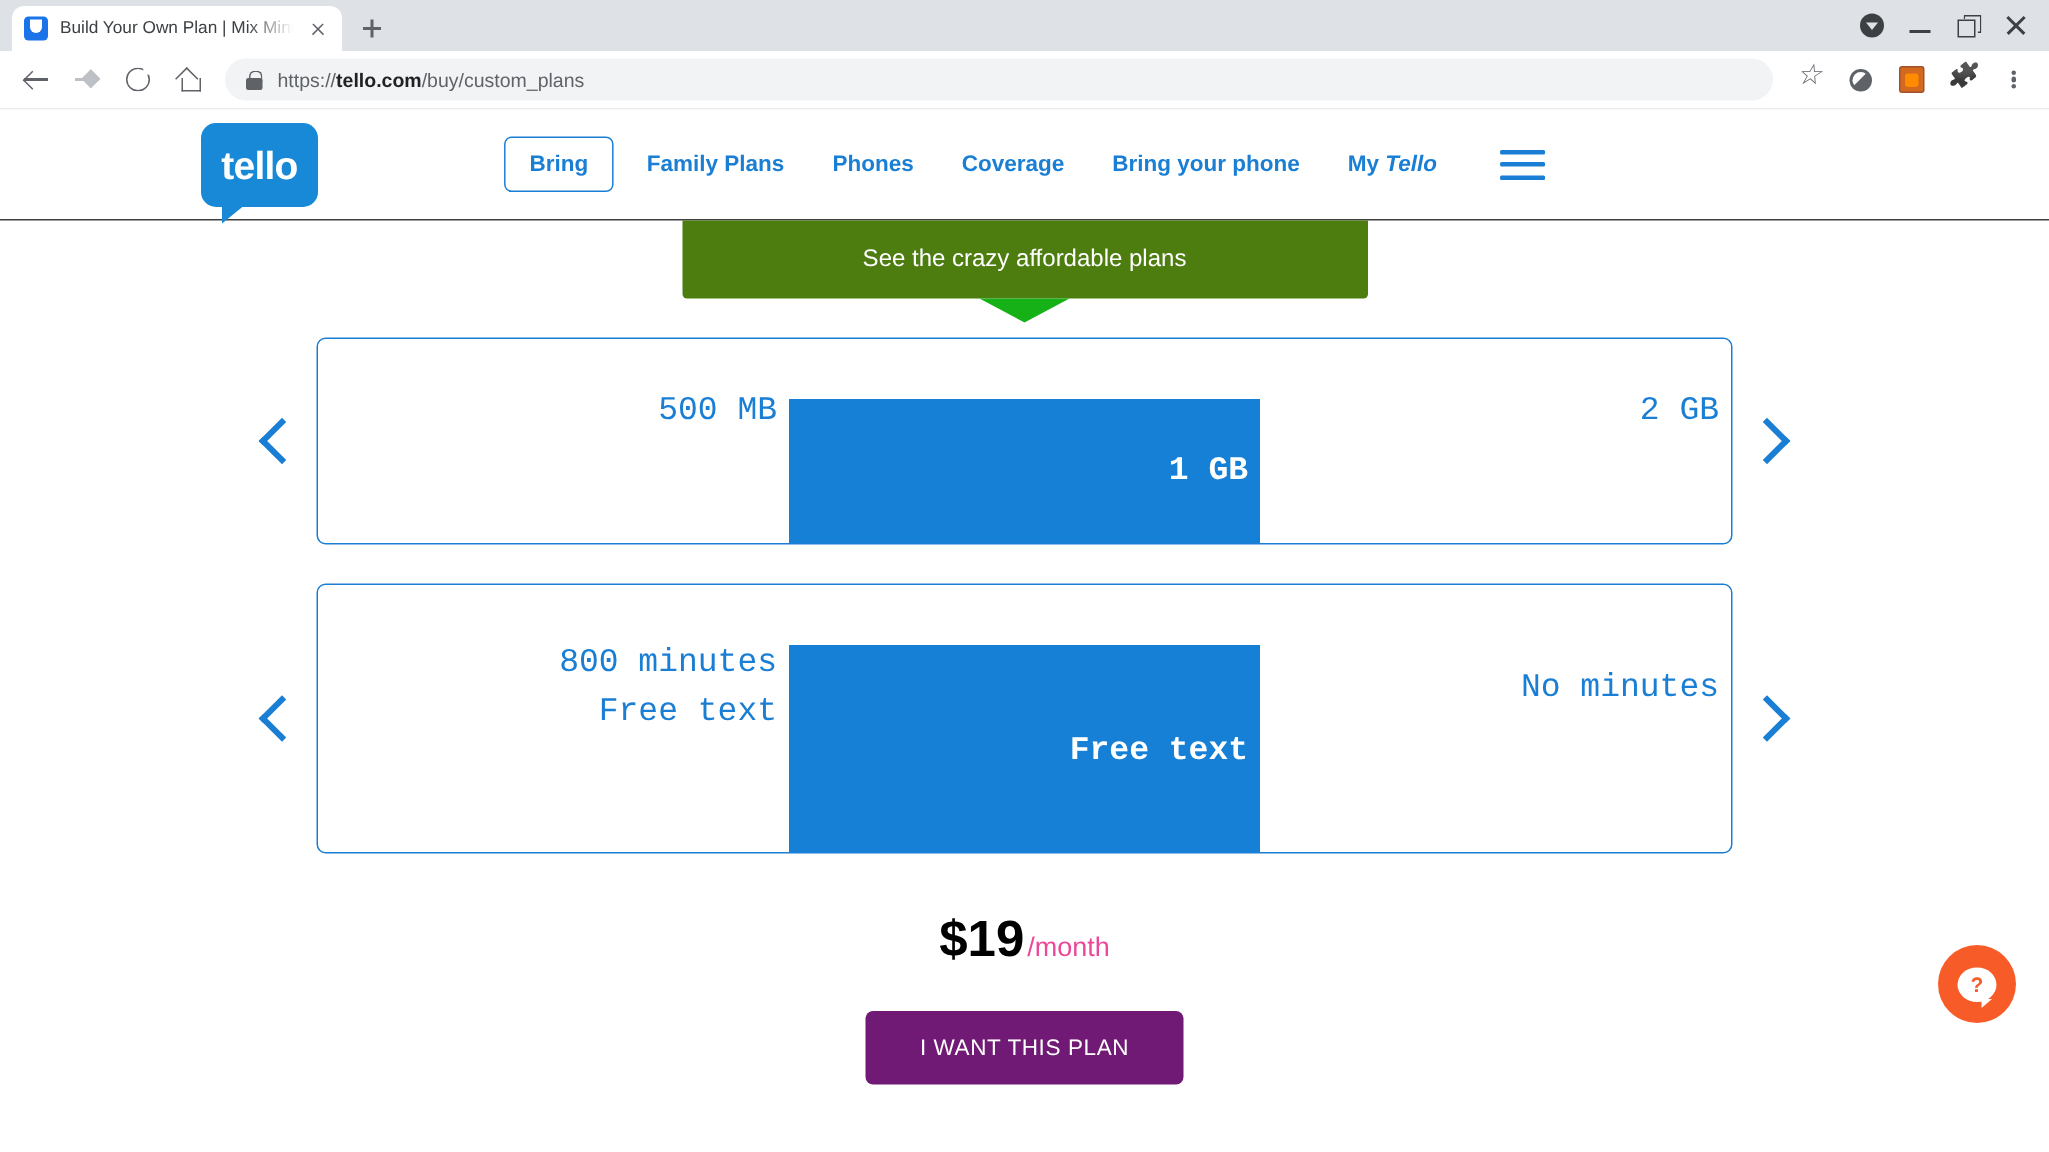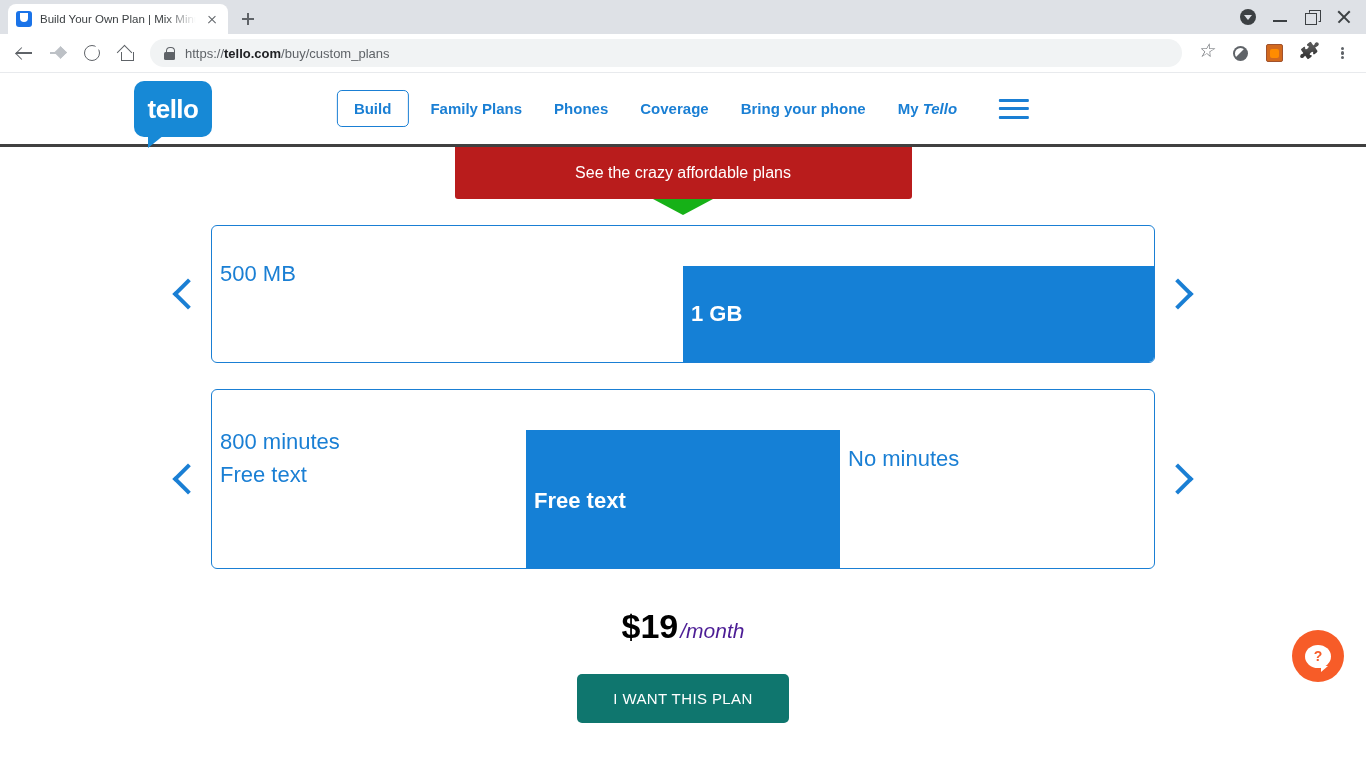--- a/index.html
+++ b/index.html
@@ -174,21 +174,21 @@
   }
   .dots-ic span:nth-child(1) { top: 1.5px; }
   .dots-ic span:nth-child(2) { top: 6.4px; }
   .dots-ic span:nth-child(3) { top: 11.3px; }
 
   
   .page { height: 695px; background: #ffffff; position: relative; overflow: hidden; }
 
   .site-header {
     height: 74px; display: flex; align-items: center;
-    padding: 0 0 0 134px; border-bottom: 3px solid #404040;
+    padding: 0 0 0 134px; border-bottom: 1px solid #404040;
     position: relative;
   }
   .logo {
     width: 78px; height: 56px; background: #1789d6;
     border-radius: 10px; display: flex; align-items: center;
     justify-content: center; position: relative; flex: 0 0 78px;
   }
   .logo-text {
     color: #ffffff; font-size: 26px; font-weight: bold;
     letter-spacing: -0.5px; line-height: 1;
@@ -212,21 +212,21 @@
   }
   .nav-item .ital { font-style: italic; }
   .hamburger {
     width: 30px; height: 20px; margin-left: 26px;
     display: flex; flex-direction: column; justify-content: space-between;
   }
   .hamburger i { display: block; height: 3px; background: #1a7fd4; border-radius: 1px; }
 
   .banner-wrap { display: flex; justify-content: center; margin-top: 0; }
   .banner {
-    width: 457px; height: 52px; background: #b91c1c;
+    width: 457px; height: 52px; background: #4d7c0f;
     display: flex; align-items: center; justify-content: center;
     position: relative; border-radius: 0 0 3px 3px;
   }
   .banner-text { color: #ffffff; font-size: 16px; }
   .banner::after {
     content: ""; position: absolute; left: 50%; transform: translateX(-50%);
     bottom: -16px; width: 0; height: 0;
     border-left: 30px solid transparent; border-right: 30px solid transparent;
     border-top: 16px solid #16b117;
   }
@@ -246,41 +246,41 @@
   .chev.left i  { transform: rotate(-135deg); }
   .chev.right i { transform: rotate(45deg); }
 
   .options {
     width: 944px; display: flex;
     border: 1px solid #1a7fd4; border-radius: 6px;
     overflow: hidden; background: #ffffff;
   }
   .opt {
     flex: 1; display: flex; flex-direction: column;
-    align-items: flex-start; justify-content: center;
-    padding: 0 8px; text-align: center;
+    align-items: flex-end; justify-content: center;
+    padding: 0 8px; text-align: center; font-family: Liberation Mono, monospace;
   }
   .row-data .opt { height: 96px; }
   .row-mins .opt { height: 138px; }
   .opt-label { font-size: 22px; color: #1a7fd4; line-height: 1.25; }
   .opt-sub   { font-size: 22px; color: #1a7fd4; line-height: 1.35; margin-top: 4px; }
   .opt.selected { background: #1580d6; margin-top: 40px; }
   .opt.selected .opt-label { color: #ffffff; font-weight: bold; }
   .opt.selected .opt-sub   { color: #ffffff; font-weight: bold; }
 
   .price-row {
     display: flex; align-items: baseline; justify-content: center;
     margin-top: 38px;
   }
   .price-amount { font-size: 34px; font-weight: bold; color: #000000; }
-  .price-period { font-size: 21px; color: #4c1d95; margin-left: 2px; font-style: italic; }
+  .price-period { font-size: 18px; color: #ec4899; margin-left: 2px; }
 
   .cta-row { display: flex; justify-content: center; margin-top: 28px; }
   .cta-btn {
-    background: #0f766e; color: #ffffff; font-size: 15px;
+    background: #701a75; color: #ffffff; font-size: 15px;
     padding: 16px 36px; border-radius: 5px; border: none;
     letter-spacing: 0.4px;
   }
 
   .help-fab {
     position: absolute; right: 22px; bottom: 86px;
     width: 52px; height: 52px; border-radius: 50%; background: #f75c28;
     display: flex; align-items: center; justify-content: center;
   }
   .help-bubble {
@@ -353,21 +353,21 @@
     </span>
 </div>
 
 <div class="page">
 
   <div class="site-header">
     <div class="logo">
       <span class="logo-text">tello</span>
     </div>
     <nav class="site-nav">
-      <a class="nav-item boxed">Build</a>
+      <a class="nav-item boxed">Bring</a>
       <a class="nav-item">Family Plans</a>
       <a class="nav-item">Phones</a>
       <a class="nav-item">Coverage</a>
       <a class="nav-item">Bring your phone</a>
       <a class="nav-item"><span>My </span><span class="ital">Tello</span></a>
       <span class="hamburger">
           <i></i>
           <i></i>
           <i></i>
         </span>
@@ -384,20 +384,23 @@
     <span class="chev left">
         <i></i>
       </span>
     <div class="options">
       <div class="opt">
         <span class="opt-label">500 MB</span>
       </div>
       <div class="opt selected">
         <span class="opt-label">1 GB</span>
       </div>
+      <div class="opt">
+        <span class="opt-label">2 GB</span>
+      </div>
     </div>
     <span class="chev right">
         <i></i>
       </span>
   </div>
 
   <div class="selector-row row-mins">
     <span class="chev left">
         <i></i>
       </span>

